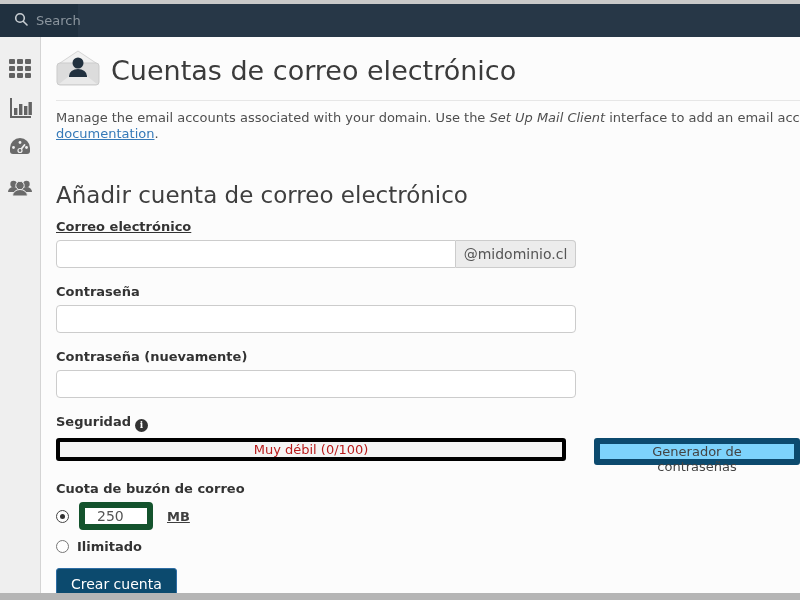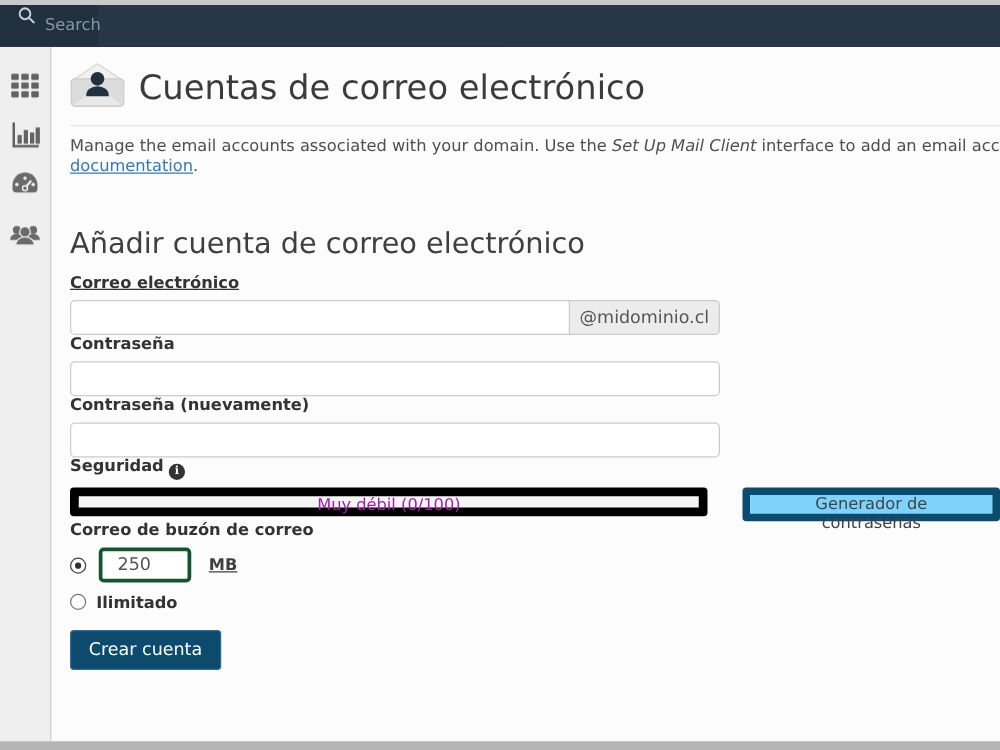--- a/index.html
+++ b/index.html
@@ -9,21 +9,21 @@
   
   .frame-top { position:fixed; top:0; left:0; width:800px; height:4px; background:#c9c9c9; z-index:50; }
   .frame-bottom { position:fixed; bottom:0; left:0; width:800px; height:7px; background:#b5b5b5; z-index:50; }
 
   
   .topbar { position:fixed; top:4px; left:0; width:800px; height:33px; background:#273747; z-index:40;
     display:flex; align-items:center; justify-content:space-between; }
   .logo { color:#ffffff; font-size:21px; font-weight:bold; font-style:italic; letter-spacing:0.5px;
     padding-left:16px; position:relative; }
   .logo sup { font-size:8px; font-style:normal; position:relative; top:-7px; left:1px; }
-  .searchbox { height:33px; width:78px; background:#20303f; display:flex; gap:8px; padding-left:14px; }
+  .searchbox { height:33px; width:78px; background:#20303f; display:flex; align-items:center; gap:8px; padding-left:14px; }
   .searchbox input { background:transparent; border:none; outline:none; color:#c3cad1; font-size:13px; width:44px;
     font-family:"DejaVu Sans","Liberation Sans",sans-serif; }
   .searchbox input::placeholder { color:#8b959e; }
 
   
   .sidebar { position:fixed; top:37px; left:0; width:41px; height:556px; background:#efefef;
     border-right:1px solid #d4d4d4; padding-top:20px; display:flex; flex-direction:column; align-items:center; gap:14px; z-index:30; }
   .side-icon { width:26px; height:26px; display:flex; align-items:center; justify-content:center; cursor:pointer; }
 
   
@@ -33,47 +33,47 @@
   .title-row h1 { font-size:27px; font-weight:400; color:#3b3b3b; white-space:nowrap; }
 
   .divider { border:none; border-top:1px solid #e6e6e6; margin:11px 0 0 0; width:744px; }
 
   .desc { margin-top:9px; font-size:13px; color:#4f4f4f; line-height:16px; }
   .desc .line1 { white-space:nowrap; display:block; }
   .desc a { color:#3579b8; text-decoration:underline; }
 
   h2.form-heading { margin-top:40px; font-size:23px; font-weight:400; color:#3f3f3f; }
 
-  .lbl { display:block; font-size:13px; font-weight:bold; color:#333; margin-bottom:6px; }
+  .lbl { display:block; font-size:13px; font-weight:bold; color:#333; margin-top:16px; margin-bottom:6px; }
   .lbl.first { margin-top:11px;text-decoration:underline; }
 
   .input-group { display:flex; width:520px; }
   .txt { height:28px; border:1px solid #ccc; border-radius:4px; background:#fff; font-size:14px; color:#555;
     padding:0 10px; outline:none; font-family:"DejaVu Sans","Liberation Sans",sans-serif; }
   .txt.grow { flex:1; border-top-right-radius:0; border-bottom-right-radius:0; }
   .txt.full { width:520px; }
   .addon { width:120px; height:28px; background:#ececec; border:1px solid #ccc; border-left:none;
     border-radius:0 4px 4px 0; display:flex; align-items:center; justify-content:center; font-size:14px; color:#555; }
 
   .strength-row { display:flex; align-items:flex-start; gap:28px; margin-top:4px; }
-  .meter { width:520px; height:23px; background:#f5f5f5; border:7px solid #000000; border-radius:3px;
-    display:flex; align-items:flex-start; justify-content:center; font-size:13px; color:#a21caf; }
+  .meter { width:520px; height:23px; background:#f5f5f5; border:4px solid #000000; border-radius:3px;
+    display:flex; align-items:flex-start; justify-content:center; font-size:13px; color:#b91c1c; }
   .gen-btn { height:27px; padding:0 12px; background:#7dd3fc; border:6px solid #0c4a6e; border-radius:3px;
     font-size:13px; color:#444; cursor:pointer; font-family:"DejaVu Sans","Liberation Sans",sans-serif; }
 
   .info-icon { display:inline-block; width:13px; height:13px; background:#333; color:#fff; border-radius:50%;
     font-size:9px; line-height:13px; text-align:center; font-weight:bold; font-family:"DejaVu Serif","Liberation Serif",serif;
     vertical-align:-2px; margin-left:4px; }
 
   .quota-row { display:flex; align-items:center; gap:10px; margin-top:4px; }
-  .quota-row2 { display:flex; gap:8px; margin-top:9px; }
+  .quota-row2 { display:flex; align-items:center; gap:8px; margin-top:9px; }
   .radio { width:13px; height:13px; border:1px solid #777; border-radius:50%; background:#fff; position:relative; cursor:pointer; flex:0 0 13px; }
   .radio.selected { border-color:#444; }
   .radio.selected::after { content:""; position:absolute; left:3px; top:3px; width:5px; height:5px; border-radius:50%; background:#333; }
-  .quota-input { width:74px; height:28px; border:3px solid #14532d; border-radius:4px; font-size:14px; color:#555;
+  .quota-input { width:74px; height:28px; border:6px solid #14532d; border-radius:4px; font-size:14px; color:#555;
     padding:0 12px; outline:none; font-family:"DejaVu Sans","Liberation Sans",sans-serif; }
   .unit { font-size:13px; font-weight:bold; color:#3f3f3f; margin-left:4px;text-decoration:underline; }
   .radio-lbl { font-size:13px; font-weight:bold; color:#333; }
 
   .submit-btn { margin-top:14px; background:#0c4a6e; border:1px solid #2e6da4; border-radius:3px; color:#fff;
     font-size:14px; padding:7px 14px; cursor:pointer; font-family:"DejaVu Sans","Liberation Sans",sans-serif; }
 </style>
 </head>
 <body>
 
@@ -181,21 +181,21 @@
   <input class="txt full" type="password" value="" style="">
 
   <label class="lbl"><span>Seguridad</span><span class="info-icon">i</span></label>
   <div class="strength-row">
     <div class="meter">
       <span>Muy débil (0/100)</span>
     </div>
     <button class="gen-btn">Generador de contraseñas</button>
   </div>
 
-  <label class="lbl">Correo de buzón de correo</label>
+  <label class="lbl">Cuota de buzón de correo</label>
   <div class="quota-row">
     <span class="radio selected"></span>
     <input class="quota-input" type="text" value="250" style="">
     <span class="unit">MB</span>
   </div>
   <div class="quota-row2">
     <span class="radio"></span>
     <span class="radio-lbl">Ilimitado</span>
   </div>
 

